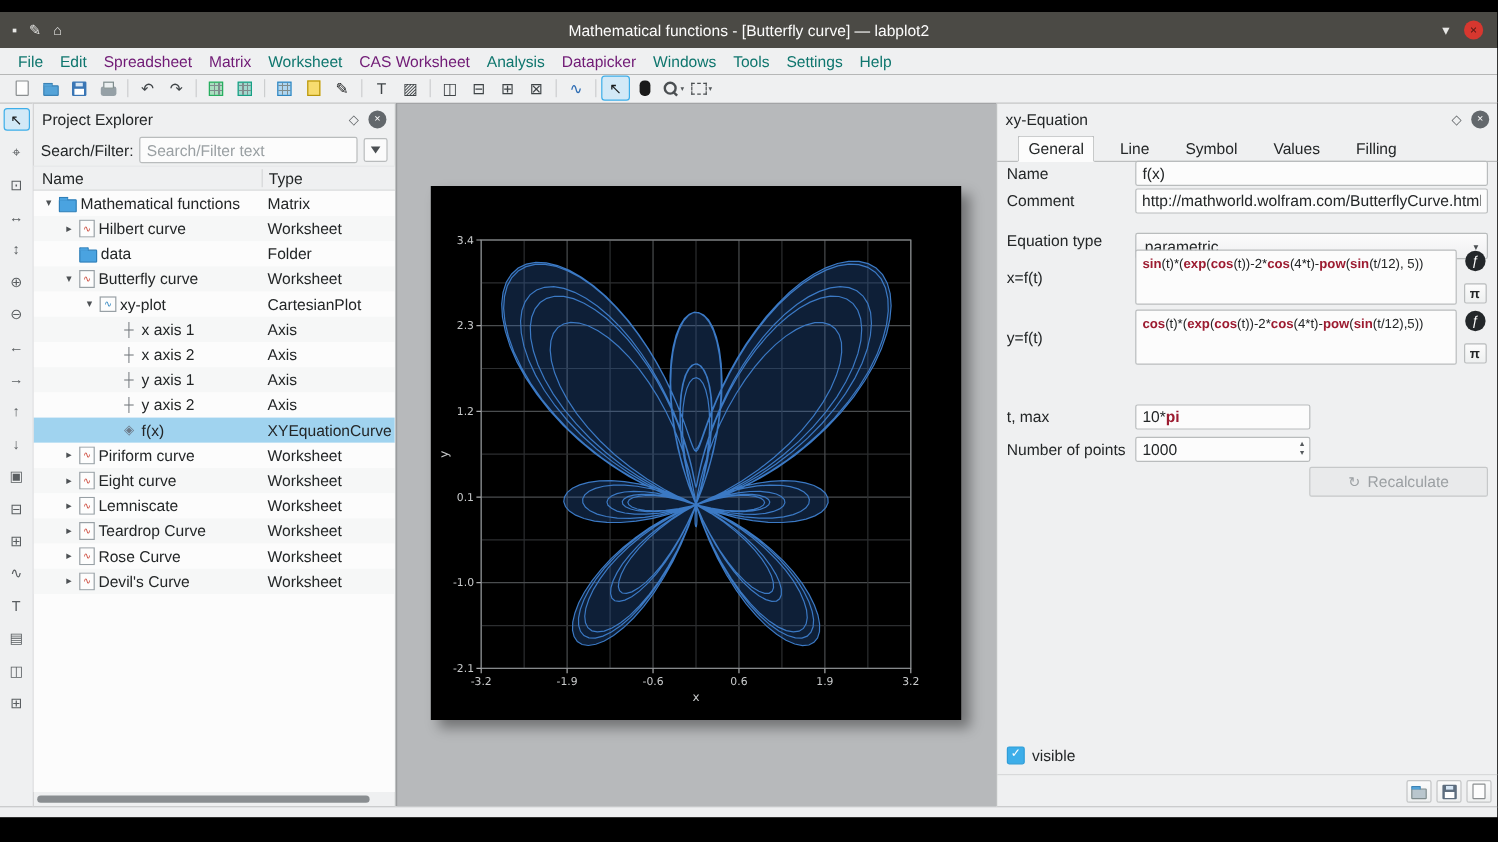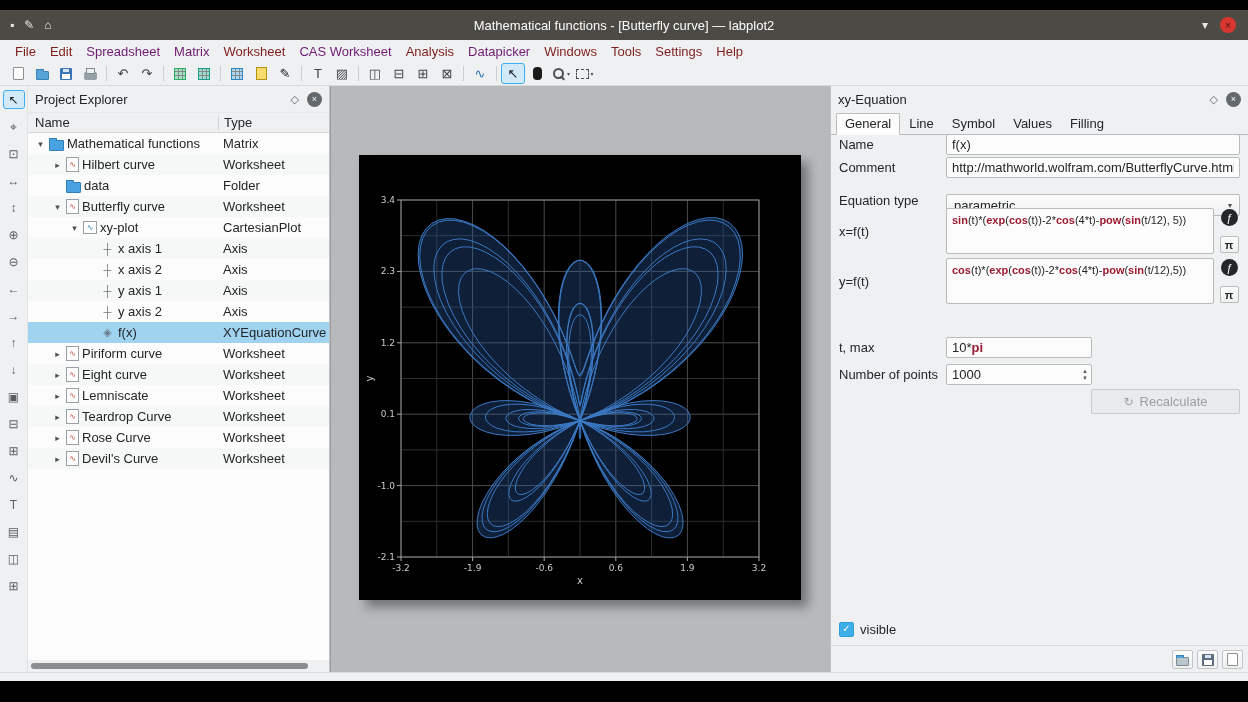--- a/index.html
+++ b/index.html
@@ -12,21 +12,21 @@
   .tb-left{display:flex;gap:10px;padding-left:10px;align-items:center;}
   .tb-ic{font-size:12px;color:#e8e8e6;}
   .tb-title{position:absolute;left:0;right:0;text-align:center;font-size:13px;color:#fcfcfc;pointer-events:none;}
   .tb-right{margin-left:auto;display:flex;gap:12px;align-items:center;padding-right:12px;z-index:2;}
   .tb-close{width:16px;height:16px;border-radius:50%;background:#d7372f;color:#4a1512;font-size:10px;
             display:flex;align-items:center;justify-content:center;}
 
   
   .menubar{position:absolute;left:0;top:40px;width:100%;height:22px;background:#eff0f1;
            display:flex;align-items:center;padding-left:8px;box-sizing:border-box;}
-  .menu-item{padding:2px 7px;color:#7f1d1d;}
+  .menu-item{padding:2px 7px;color:#0f766e;}
   .menu-item.disabled{color:#701a75;}
   .toolbar{position:absolute;left:0;top:62px;width:100%;height:24px;background:#eff0f1;
            border-bottom:1px solid #d9dadb;display:flex;align-items:center;padding-left:6px;box-sizing:border-box;}
   .tbtn{width:24px;height:21px;display:flex;align-items:center;justify-content:center;border:1px solid transparent;
         border-radius:3px;background:transparent;padding:0;font-size:13px;color:#3f4447;position:relative;}
   .tbtn.active{background:#d2e9f7;border-color:#3daee9;}
   .tsep{width:1px;height:15px;background:#cccecf;margin:0 4px;}
   .dd{font-size:6px;color:#55595c;margin-left:1px;}
   .glyph{line-height:1;}
 
@@ -104,21 +104,21 @@
   .ws{position:absolute;left:330px;top:86px;width:500px;height:586px;background:#b7b9bb;overflow:hidden;
       border-left:1px solid #9a9c9e;box-sizing:border-box;}
   .page{position:absolute;left:28px;top:69px;width:442px;height:445px;background:#000;
         box-shadow:7px 7px 10px rgba(0,0,0,0.38);}
   #plot-svg{display:block;font-family:"DejaVu Sans","Liberation Sans",sans-serif;}
 
   
   .props{position:absolute;left:830px;top:86px;width:418px;height:586px;background:#eff0f1;
          border-left:1px solid #bfc1c2;box-sizing:border-box;}
   .tabs{display:flex;align-items:flex-end;height:22px;padding-left:5px;border-bottom:1px solid #bcbebf;}
-  .tab{padding:2px 8px 3px;border:1px solid transparent;margin-bottom:-1px;color:#232627;border-radius:2px 2px 0 0;}
+  .tab{padding:2px 8px 3px;border:1px solid transparent;margin-bottom:-1px;color:#232627;border-radius:2px 2px 0 0;margin-left:12px;}
   .tab.active{background:#fcfcfc;border-color:#bcbebf;border-bottom-color:#fcfcfc;}
   .form{position:absolute;left:0;right:0;top:50px;bottom:0;}
   .prow{position:absolute;left:8px;right:8px;display:flex;align-items:center;}
   .prow .lab{width:107px;flex:none;}
   .fin{height:21px;border:1px solid #b9bcbd;border-radius:2px;background:#fcfcfc;padding:0 5px;
        font:13px "Liberation Sans","DejaVu Sans",sans-serif;color:#232627;box-sizing:border-box;}
   .wfull{flex:1;min-width:0;}
   .wnarrow{width:146px;flex:none;}
   .fake{display:flex;align-items:center;}
   .combo{height:22px;flex:1;border:1px solid #b9bcbd;border-radius:2px;background:linear-gradient(#fcfcfc,#eff0f1);
@@ -321,20 +321,27 @@
       <button class="ltbtn">
         <span class="glyph">⊞</span>
       </button>
     </div>
 
   <div class="pp">
     <div class="dock-header">
       <span class="dock-title">Project Explorer</span>
       <span class="dock-float">◇</span>
       <span class="dock-close">×</span>
+    </div>
+    <div class="pp-search">
+      <span>Search/Filter:</span>
+      <input class="txt" placeholder="Search/Filter text" style="">
+      <button class="filter-btn">
+        <span class="funnel"></span>
+      </button>
     </div>
     <div class="pp-cols">
       <span class="col-name">Name</span>
       <span class="col-type">Type</span>
     </div>
     <div class="pp-tree" id="tree">
         <div class="trow">
           <div class="tname">
             <span style="width: 2px; flex: 0 0 auto;"></span>
             <span class="arr">▾</span>

